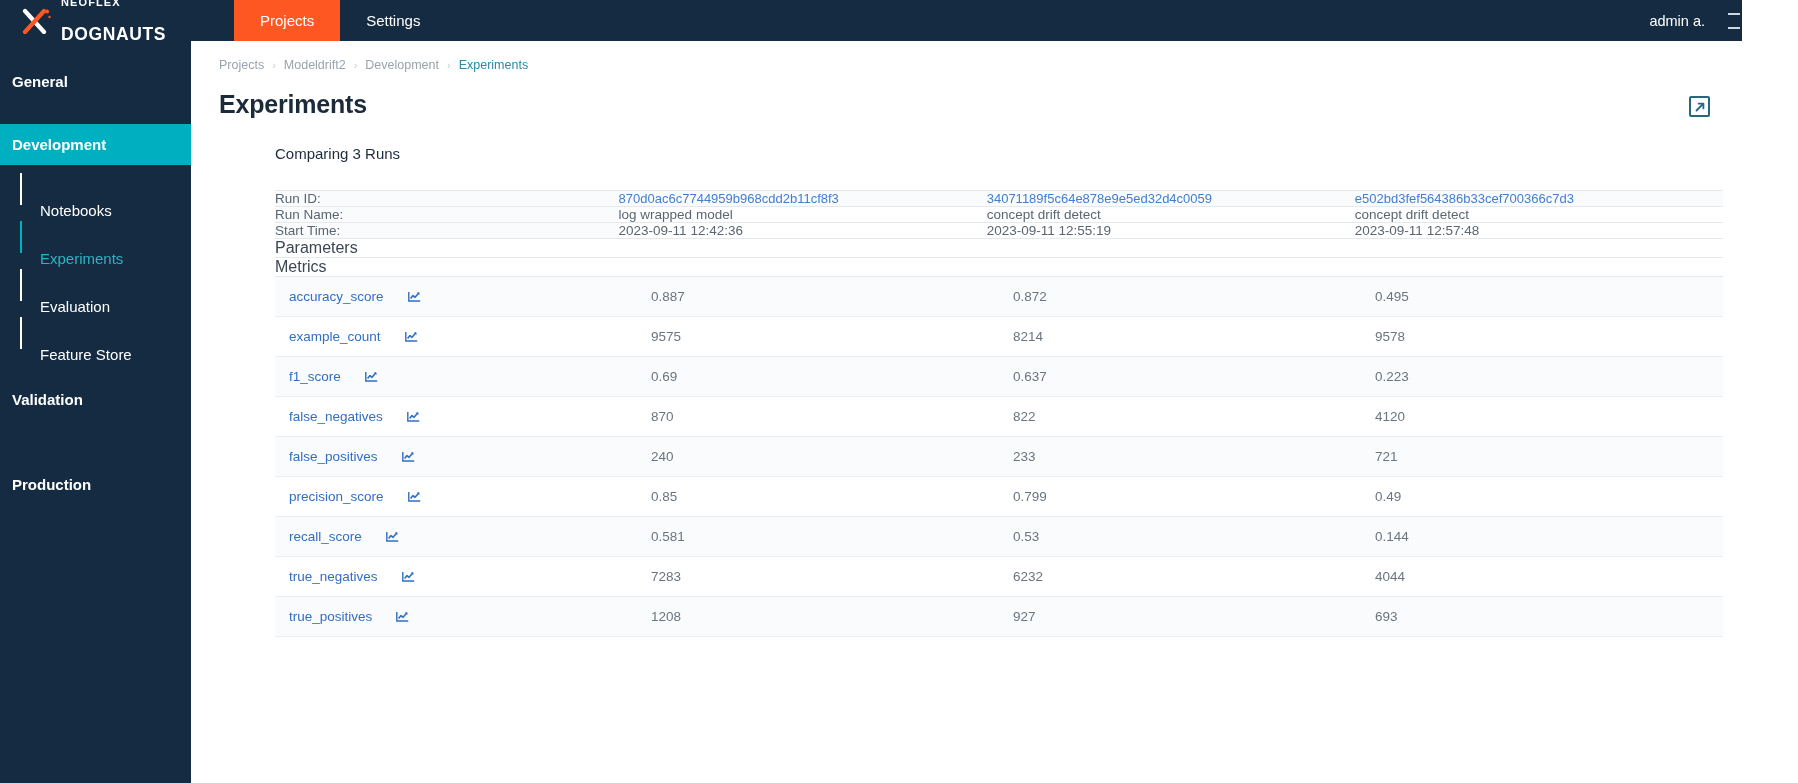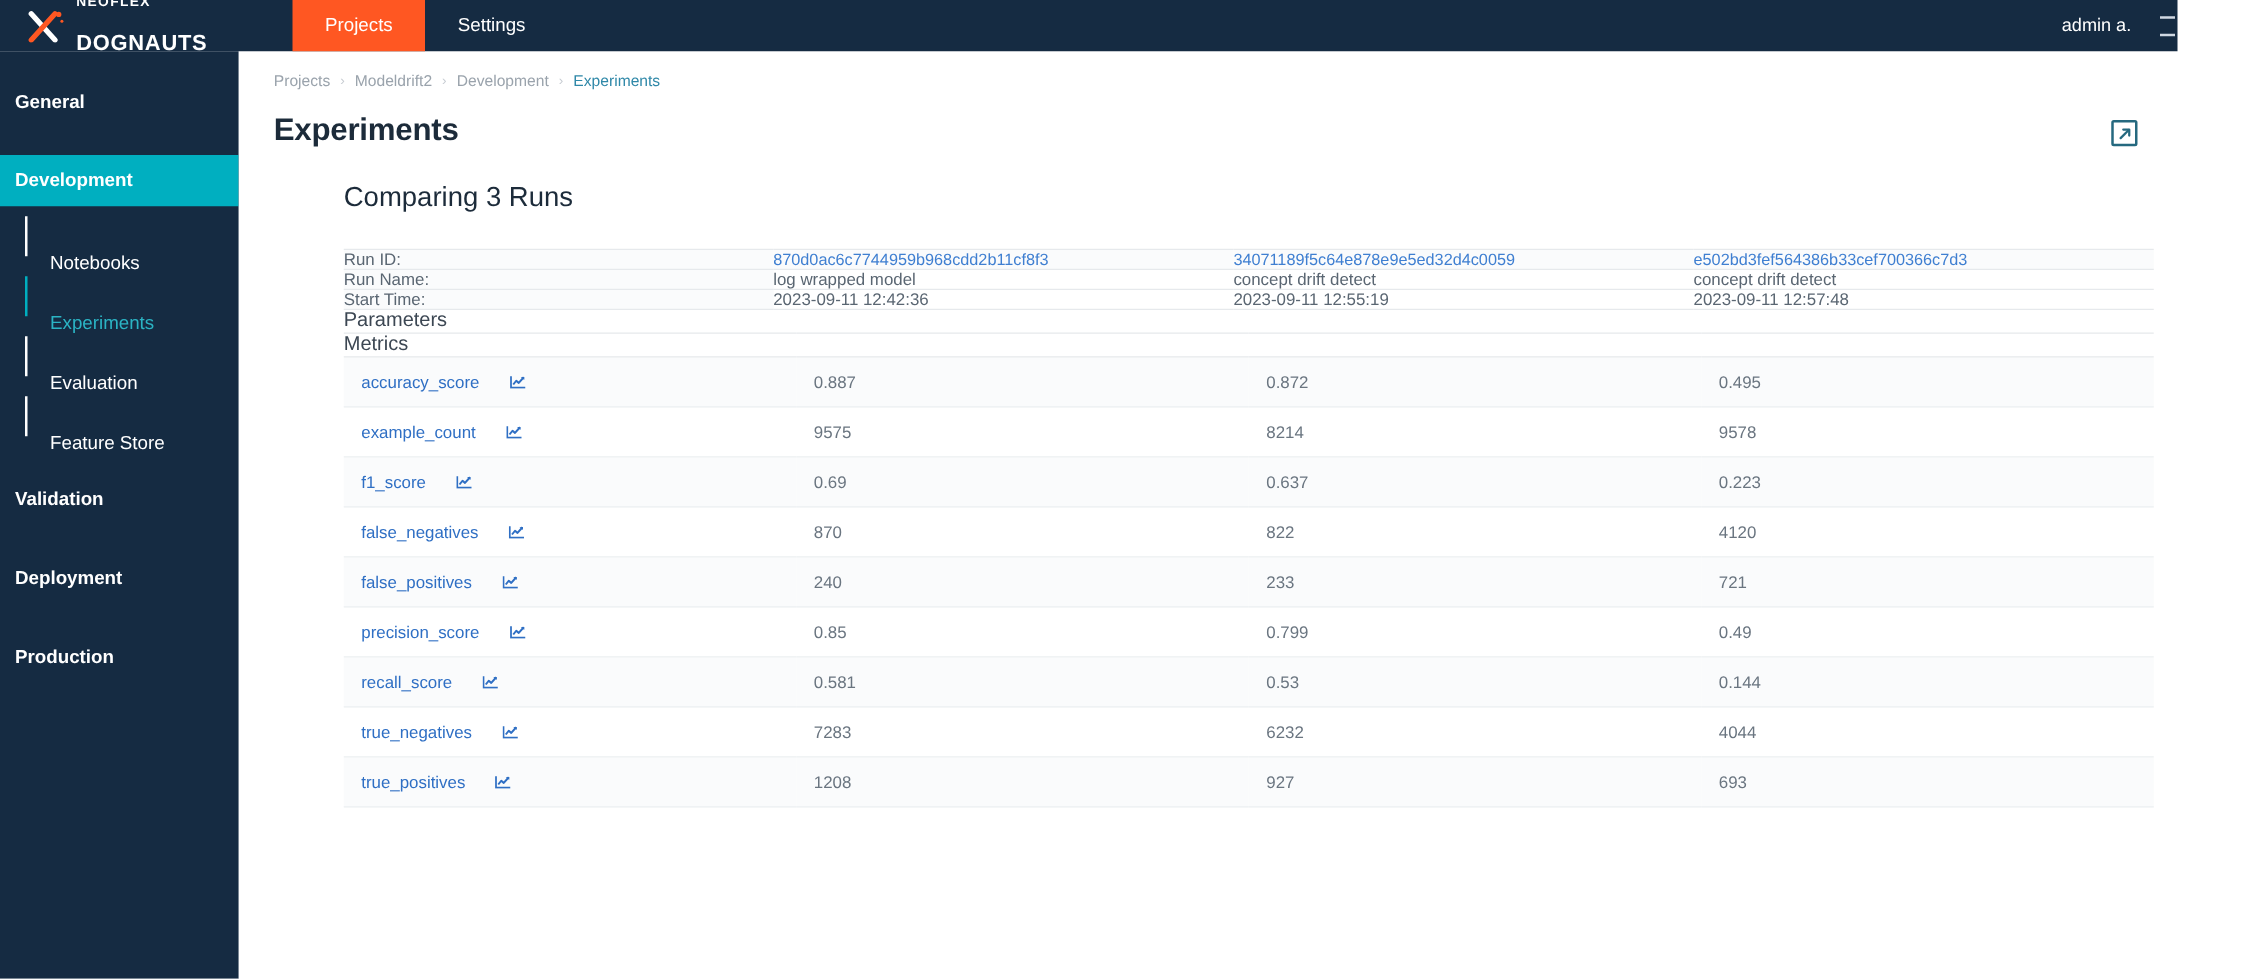--- a/index.html
+++ b/index.html
@@ -110,21 +110,21 @@
     width: 21px; height: 21px;
     border: 2px solid #25697f;
     border-radius: 2px;
     position: relative; cursor: pointer;
     display: flex; align-items: center; justify-content: center;
   }
   .ext-link-btn svg { display: block; }
 
   .content { padding: 26px 0 0 84px; }
   .compare-title {
-    font-size: 22px; color: #1c2b3a; margin-bottom: 28px;
+    font-size: 15px; color: #1c2b3a; margin-bottom: 28px;
   }
 
   .tbl { width: 1448px; border-collapse: collapse; table-layout: fixed; }
   .tbl td { padding: 0; vertical-align: middle; }
   .row-shade { background: #fafbfc; }
   .row-line { border-bottom: 1px solid #e6e9ec; }
   .row-line-top { border-top: 1px solid #e6e9ec; }
 
   .cell-label {
     width: 308px;
@@ -220,23 +220,20 @@
           <span class="subnav-bar"></span>
           <span class="subnav-label">Feature Store</span>
         </div>
       </div>
 
       <div class="nav-spacer"></div>
       <div class="nav-section">
         <span>Validation</span>
       </div>
       <div class="nav-spacer"></div>
-      <div class="nav-section">
-        <span>Deployment</span>
-      </div>
       <div class="nav-spacer"></div>
       <div class="nav-section">
         <span>Production</span>
       </div>
     </div>
 
     <div class="main">
 
       <div class="breadcrumb">
         <span class="crumb">Projects</span>

